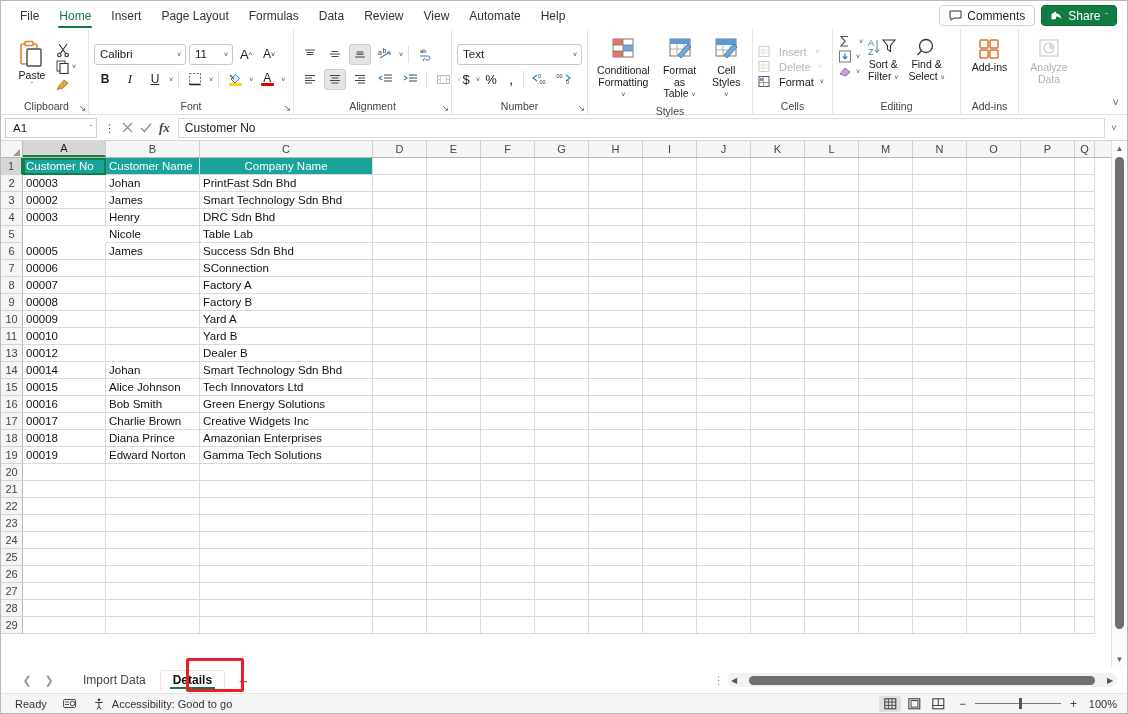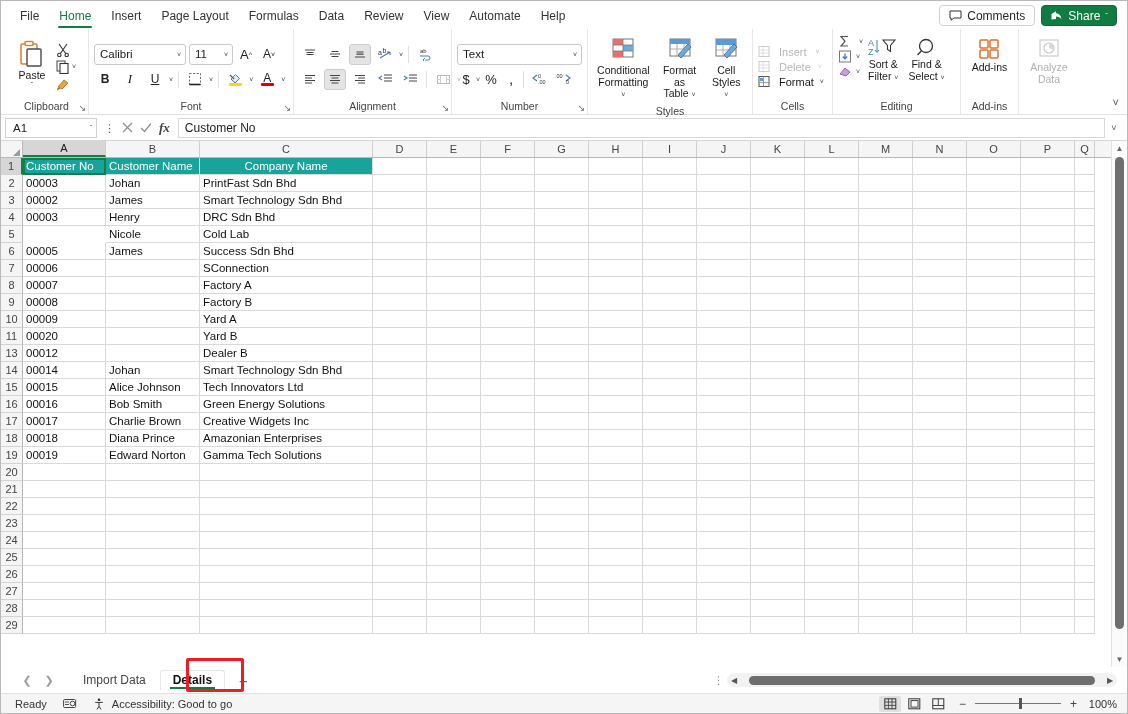--- a/index.html
+++ b/index.html
@@ -845,21 +845,21 @@
             <div class="cell" style="width: 54px; flex-basis: 54px;"></div>
             <div class="cell" style="width: 54px; flex-basis: 54px;"></div>
             <div class="cell" style="width: 54px; flex-basis: 54px;"></div>
             <div class="cell" style="width: 54px; flex-basis: 54px;"></div>
             <div class="cell" style="width: 20px; flex-basis: 20px;"></div>
           </div>
           <div class="grow">
             <div class="rh">5</div>
             <div class="cell" style="width: 83px; flex-basis: 83px; margin-top: 34px;">00004</div>
             <div class="cell" style="width: 94px; flex-basis: 94px;">Nicole</div>
-            <div class="cell" style="width: 173px; flex-basis: 173px;">Cold Lab</div>
+            <div class="cell" style="width: 173px; flex-basis: 173px;">Table Lab</div>
             <div class="cell" style="width: 54px; flex-basis: 54px;"></div>
             <div class="cell" style="width: 54px; flex-basis: 54px;"></div>
             <div class="cell" style="width: 54px; flex-basis: 54px;"></div>
             <div class="cell" style="width: 54px; flex-basis: 54px;"></div>
             <div class="cell" style="width: 54px; flex-basis: 54px;"></div>
             <div class="cell" style="width: 54px; flex-basis: 54px;"></div>
             <div class="cell" style="width: 54px; flex-basis: 54px;"></div>
             <div class="cell" style="width: 54px; flex-basis: 54px;"></div>
             <div class="cell" style="width: 54px; flex-basis: 54px;"></div>
             <div class="cell" style="width: 54px; flex-basis: 54px;"></div>
@@ -963,21 +963,21 @@
             <div class="cell" style="width: 54px; flex-basis: 54px;"></div>
             <div class="cell" style="width: 54px; flex-basis: 54px;"></div>
             <div class="cell" style="width: 54px; flex-basis: 54px;"></div>
             <div class="cell" style="width: 54px; flex-basis: 54px;"></div>
             <div class="cell" style="width: 54px; flex-basis: 54px;"></div>
             <div class="cell" style="width: 54px; flex-basis: 54px;"></div>
             <div class="cell" style="width: 20px; flex-basis: 20px;"></div>
           </div>
           <div class="grow">
             <div class="rh">11</div>
-            <div class="cell" style="width: 83px; flex-basis: 83px;">00020</div>
+            <div class="cell" style="width: 83px; flex-basis: 83px;">00010</div>
             <div class="cell" style="width: 94px; flex-basis: 94px;"></div>
             <div class="cell" style="width: 173px; flex-basis: 173px;">Yard B</div>
             <div class="cell" style="width: 54px; flex-basis: 54px;"></div>
             <div class="cell" style="width: 54px; flex-basis: 54px;"></div>
             <div class="cell" style="width: 54px; flex-basis: 54px;"></div>
             <div class="cell" style="width: 54px; flex-basis: 54px;"></div>
             <div class="cell" style="width: 54px; flex-basis: 54px;"></div>
             <div class="cell" style="width: 54px; flex-basis: 54px;"></div>
             <div class="cell" style="width: 54px; flex-basis: 54px;"></div>
             <div class="cell" style="width: 54px; flex-basis: 54px;"></div>

